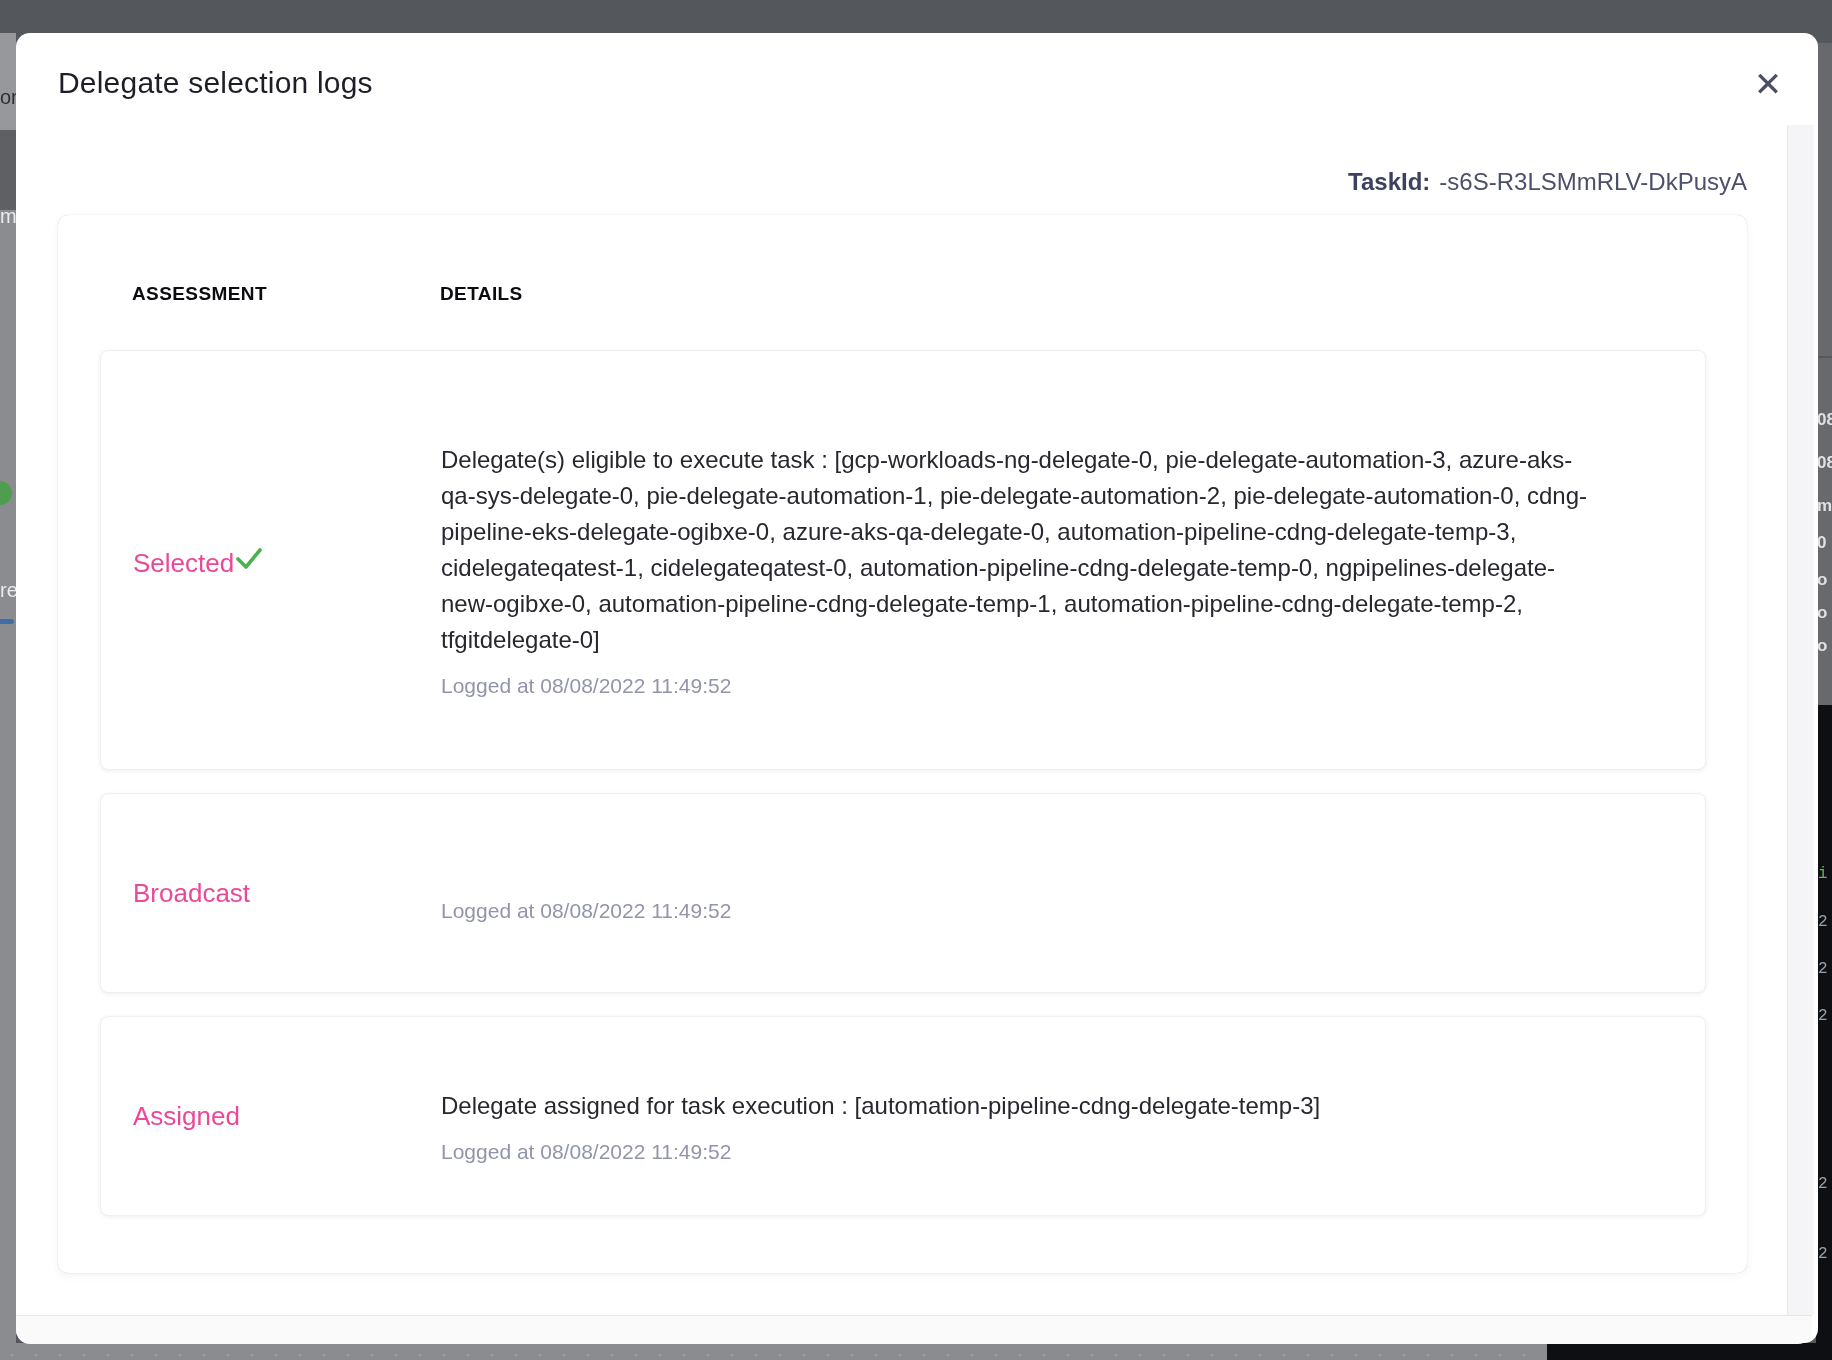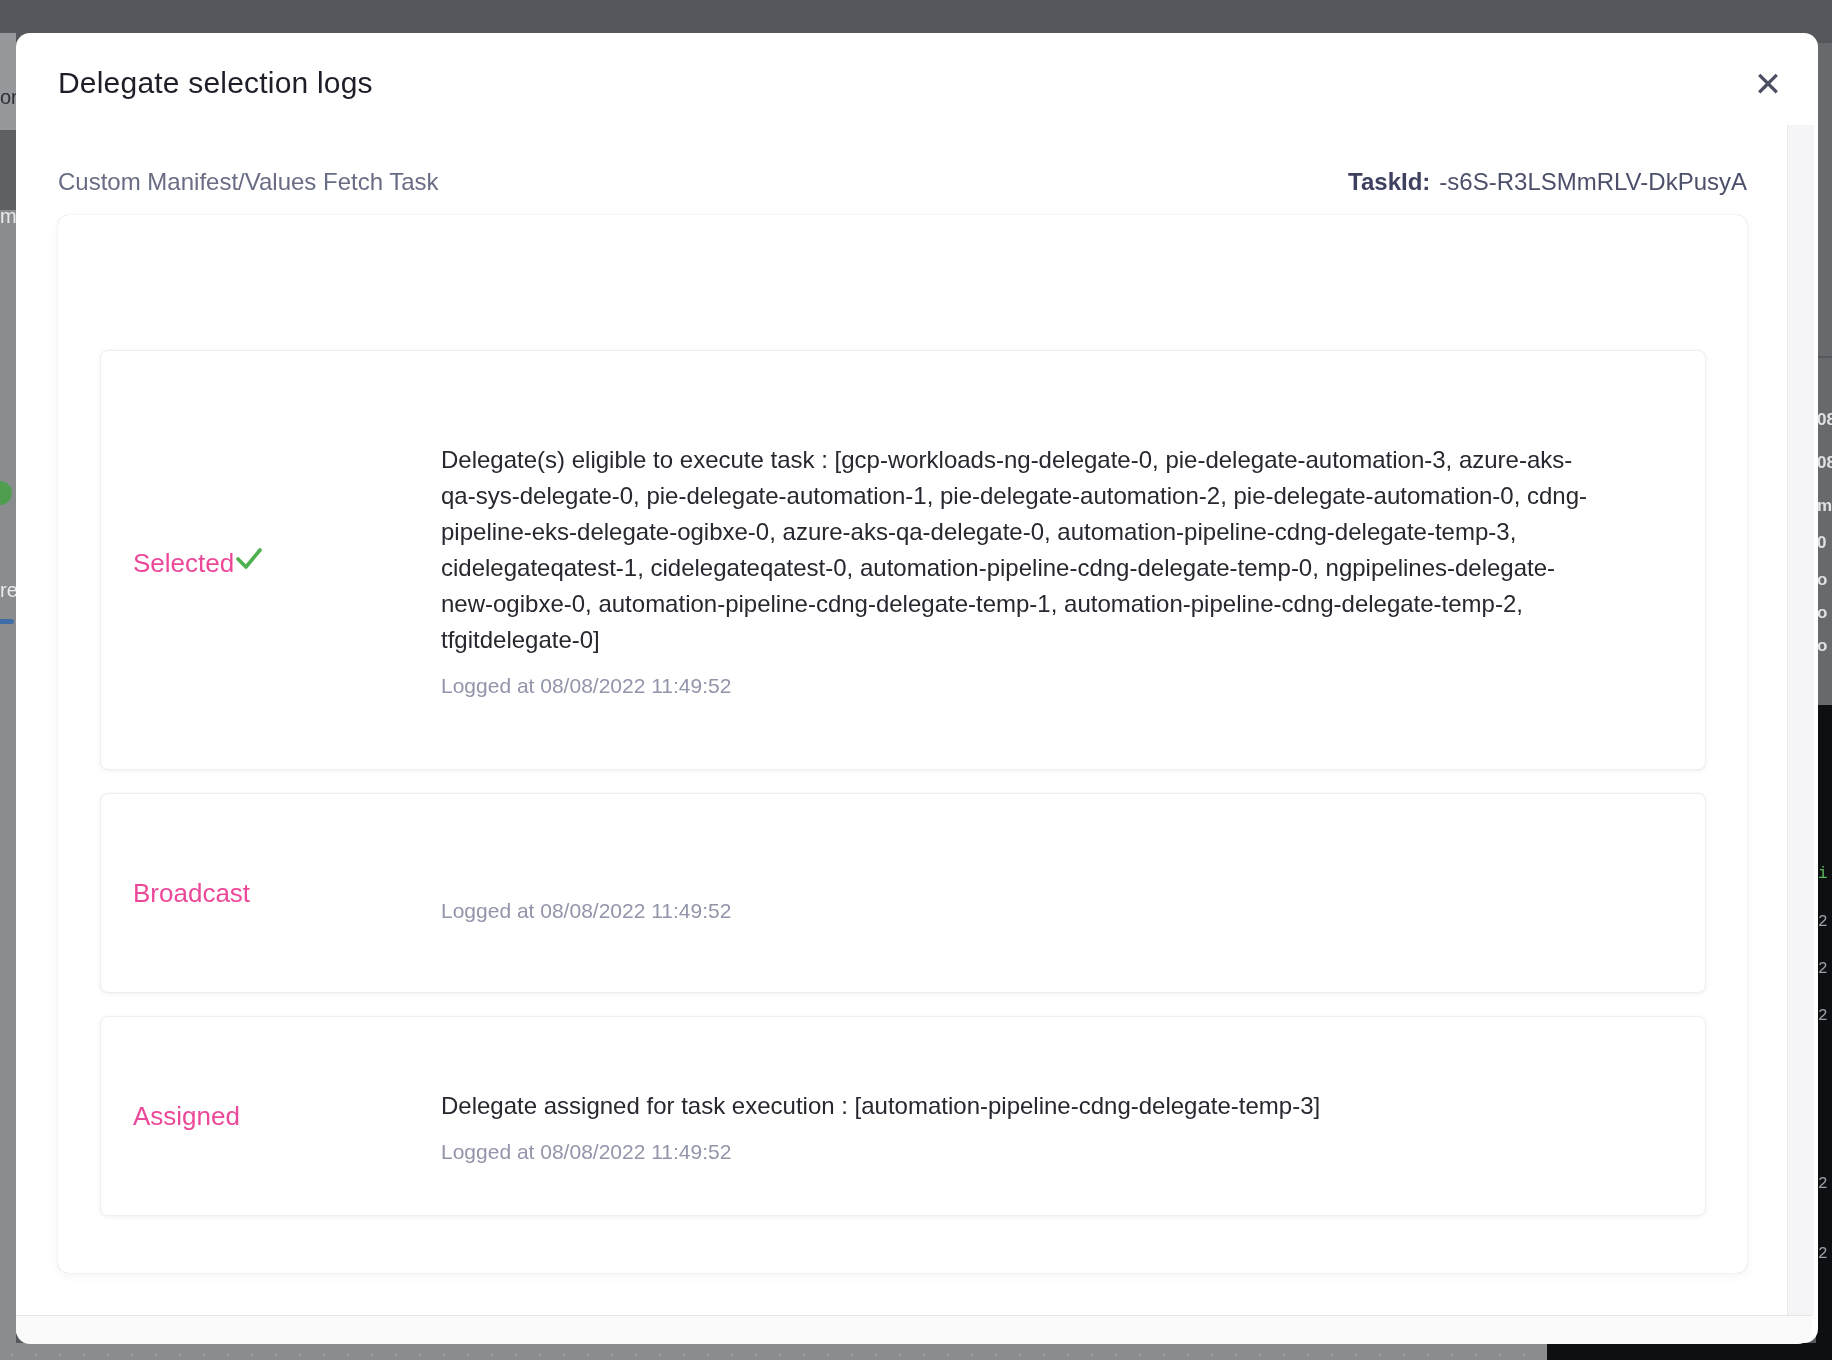--- a/index.html
+++ b/index.html
@@ -113,26 +113,29 @@
     <div class="console"></div>
   </div>
 
   <div class="modal">
 
     <h1 class="modal-title">Delegate selection logs</h1>
 
     <button class="close-btn">✕</button>
 
     <div class="subheader">
-      <span class="task-name">Custom Manifest/Values Fetch Task</span>
       <span class="task-id"><b>TaskId:</b><span>-s6S-R3LSMmRLV-DkPusyA</span></span>
     </div>
 
     <div class="log-container">
 
+      <div class="col-headers">
+        <span class="col-h c0">ASSESSMENT</span>
+        <span class="col-h c1">DETAILS</span>
+      </div>
 
       <div class="row-card r0">
         <div class="assess-cell">
           <span>Selected</span>
           <span class="check-icon">
             <svg width="30" height="28" viewBox="0 0 30 28">
               <polyline points="4,15 12,23 26,6" fill="none" stroke="#4eb04e" stroke-width="3.6" stroke-linecap="round" stroke-linejoin="round"></polyline>
             </svg>
           </span>
         </div>

